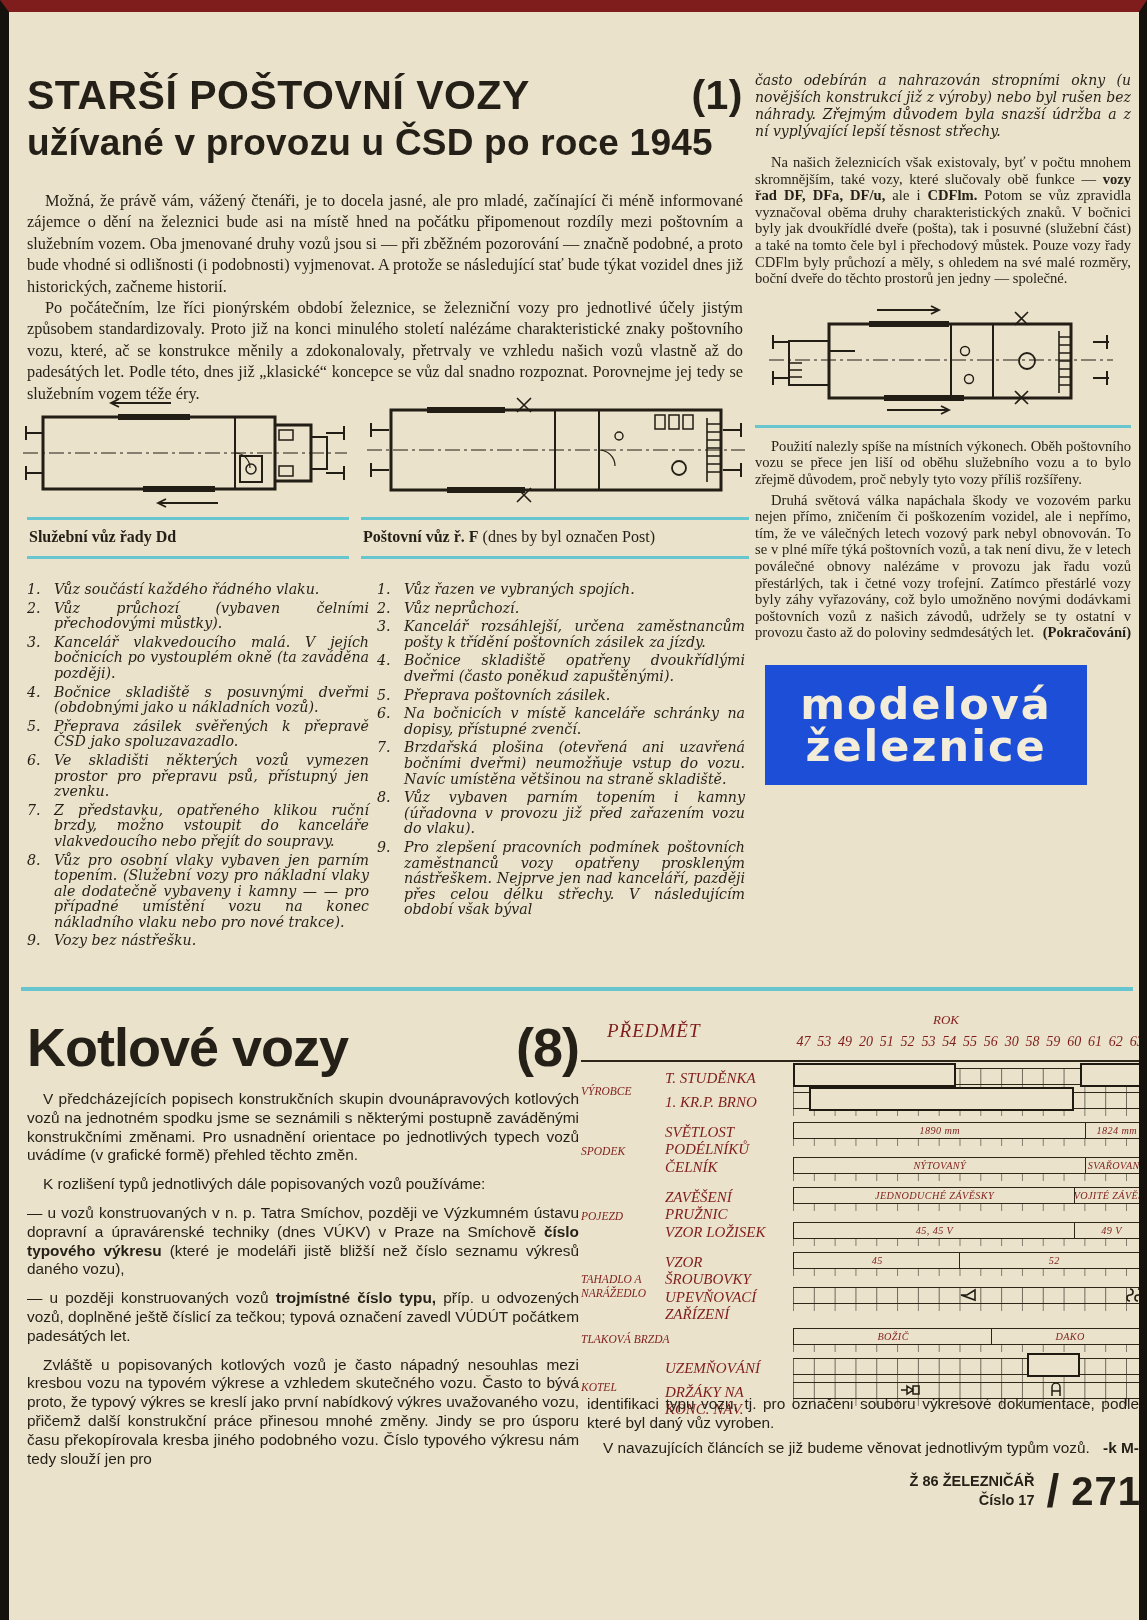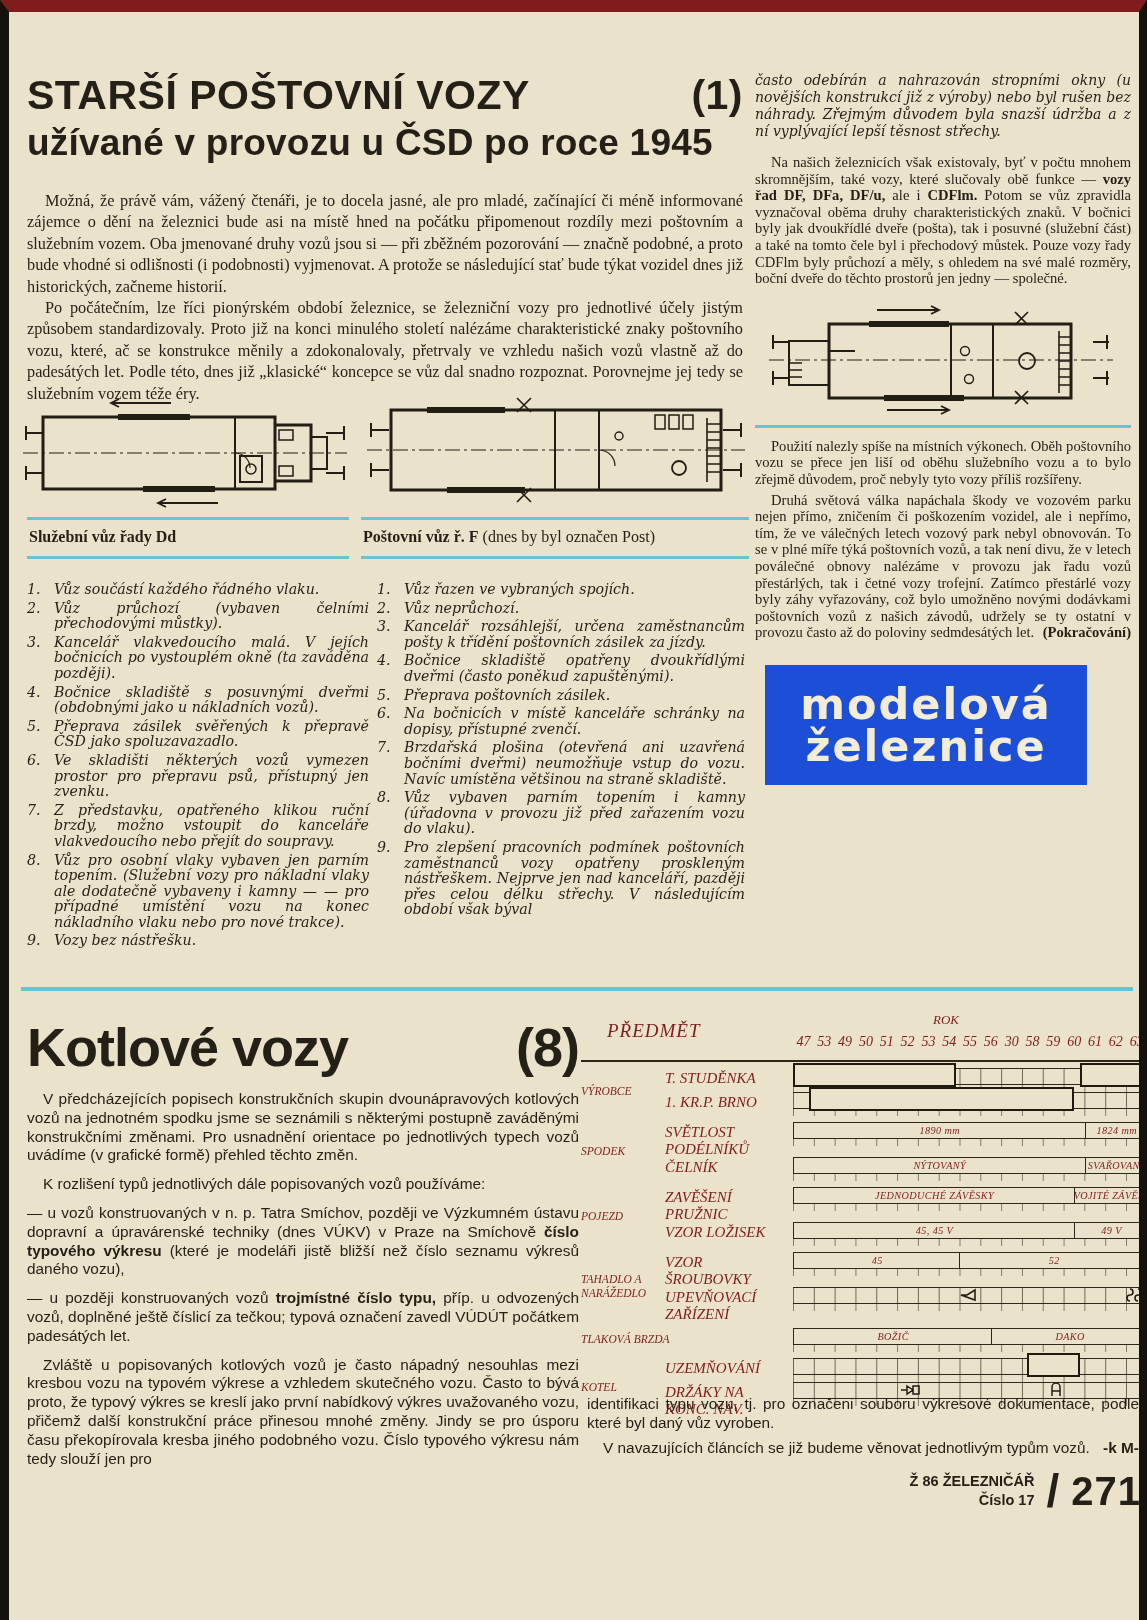--- a/index.html
+++ b/index.html
@@ -257,21 +257,21 @@
   </div>
 
   <div class="abs tbl">
     <div class="thead">
       <span class="predmet">PŘEDMĚT</span>
       <span class="roklbl">ROK</span>
       <div class="yearrow">
         <span>47</span>
           <span>53</span>
           <span>49</span>
-          <span>50</span>
+          <span>20</span>
           <span>51</span>
           <span>52</span>
           <span>53</span>
           <span>54</span>
           <span>55</span>
           <span>56</span>
           <span>30</span>
           <span>58</span>
           <span>59</span>
           <span>60</span>

